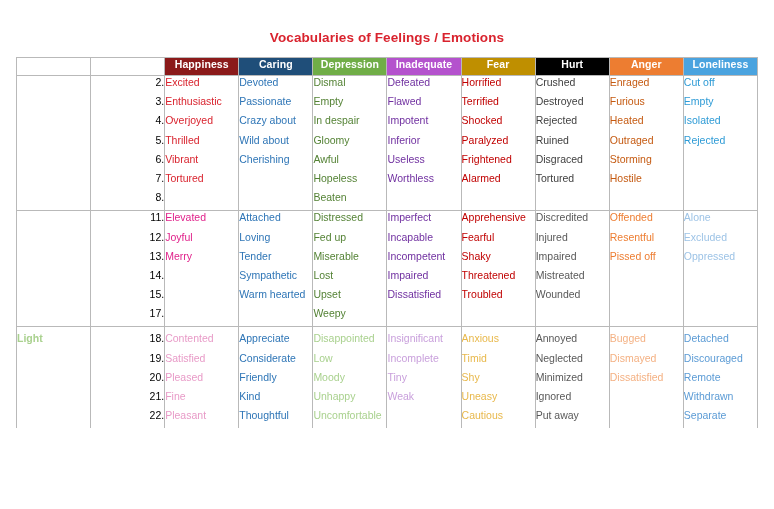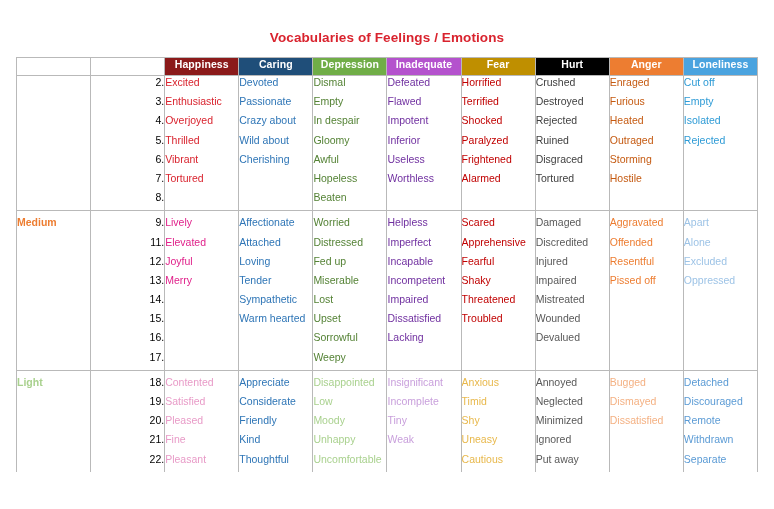--- a/index.html
+++ b/index.html
@@ -191,32 +191,20 @@
           <td class="num">8.</td>
           <td class="word" style="color: rgb(217, 35, 46);"></td>
           <td class="word" style="color: rgb(46, 117, 182);"></td>
           <td class="word" style="color: rgb(84, 130, 53);">Beaten</td>
           <td class="word" style="color: rgb(112, 48, 160);"></td>
           <td class="word" style="color: rgb(192, 0, 0);"></td>
           <td class="word" style="color: rgb(64, 64, 64);"></td>
           <td class="word" style="color: rgb(197, 90, 17);"></td>
           <td class="word" style="color: rgb(46, 155, 214);"></td>
         </tr>
-        <tr class="datarow firstrow">
-          <td class="level" style="color: rgb(237, 125, 49); border-bottom: none;">Medium</td>
-          <td class="num">9.</td>
-          <td class="word" style="color: rgb(224, 33, 138);">Lively</td>
-          <td class="word" style="color: rgb(46, 117, 182);">Affectionate</td>
-          <td class="word" style="color: rgb(84, 130, 53);">Worried</td>
-          <td class="word" style="color: rgb(112, 48, 160);">Helpless</td>
-          <td class="word" style="color: rgb(192, 0, 0);">Scared</td>
-          <td class="word" style="color: rgb(89, 89, 89);">Damaged</td>
-          <td class="word" style="color: rgb(237, 125, 49);">Aggravated</td>
-          <td class="word" style="color: rgb(157, 195, 230);">Apart</td>
-        </tr>
         <tr class="datarow">
           <td class="level" style="border-bottom: none;"></td>
           <td class="num">11.</td>
           <td class="word" style="color: rgb(224, 33, 138);">Elevated</td>
           <td class="word" style="color: rgb(46, 117, 182);">Attached</td>
           <td class="word" style="color: rgb(84, 130, 53);">Distressed</td>
           <td class="word" style="color: rgb(112, 48, 160);">Imperfect</td>
           <td class="word" style="color: rgb(192, 0, 0);">Apprehensive</td>
           <td class="word" style="color: rgb(89, 89, 89);">Discredited</td>
           <td class="word" style="color: rgb(237, 125, 49);">Offended</td>
@@ -260,32 +248,20 @@
         </tr>
         <tr class="datarow">
           <td class="level" style="border-bottom: none;"></td>
           <td class="num">15.</td>
           <td class="word" style="color: rgb(224, 33, 138);"></td>
           <td class="word" style="color: rgb(46, 117, 182);">Warm hearted</td>
           <td class="word" style="color: rgb(84, 130, 53);">Upset</td>
           <td class="word" style="color: rgb(112, 48, 160);">Dissatisfied</td>
           <td class="word" style="color: rgb(192, 0, 0);">Troubled</td>
           <td class="word" style="color: rgb(89, 89, 89);">Wounded</td>
-          <td class="word" style="color: rgb(237, 125, 49);"></td>
-          <td class="word" style="color: rgb(157, 195, 230);"></td>
-        </tr>
-        <tr class="datarow">
-          <td class="level" style="border-bottom: none;"></td>
-          <td class="num">16.</td>
-          <td class="word" style="color: rgb(224, 33, 138);"></td>
-          <td class="word" style="color: rgb(46, 117, 182);"></td>
-          <td class="word" style="color: rgb(84, 130, 53);">Sorrowful</td>
-          <td class="word" style="color: rgb(112, 48, 160);">Lacking</td>
-          <td class="word" style="color: rgb(192, 0, 0);"></td>
-          <td class="word" style="color: rgb(89, 89, 89);">Devalued</td>
           <td class="word" style="color: rgb(237, 125, 49);"></td>
           <td class="word" style="color: rgb(157, 195, 230);"></td>
         </tr>
         <tr class="datarow groupend">
           <td class="level"></td>
           <td class="num">17.</td>
           <td class="word" style="color: rgb(224, 33, 138);"></td>
           <td class="word" style="color: rgb(46, 117, 182);"></td>
           <td class="word" style="color: rgb(84, 130, 53);">Weepy</td>
           <td class="word" style="color: rgb(112, 48, 160);"></td>

